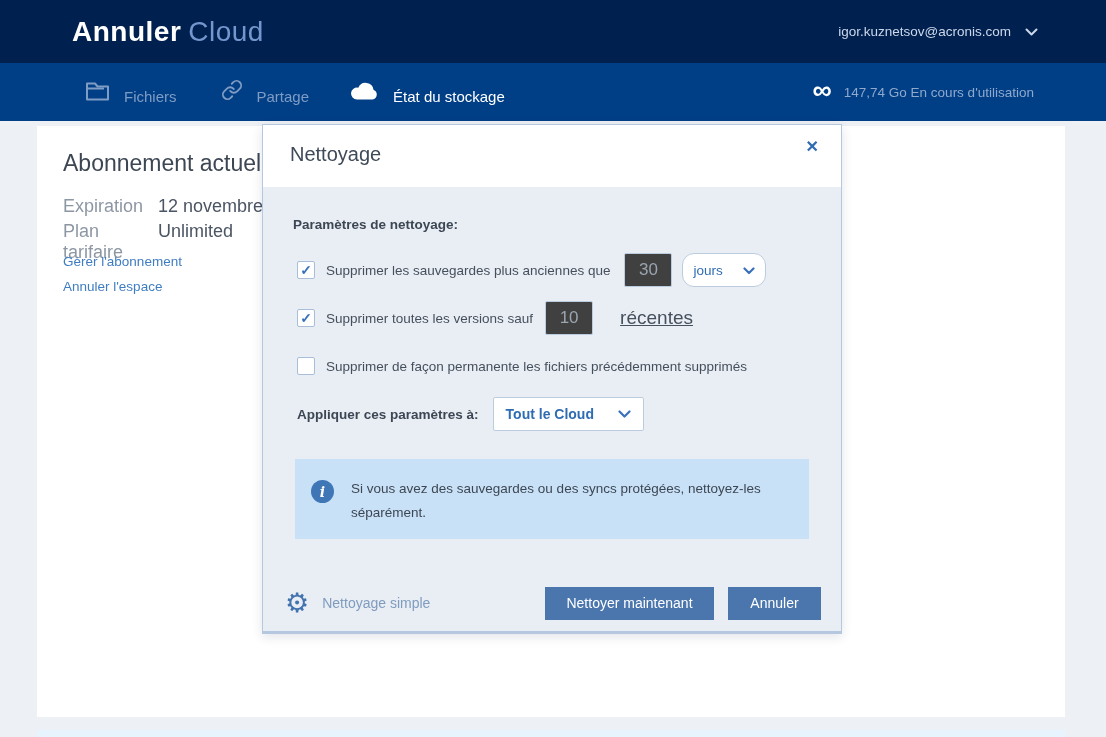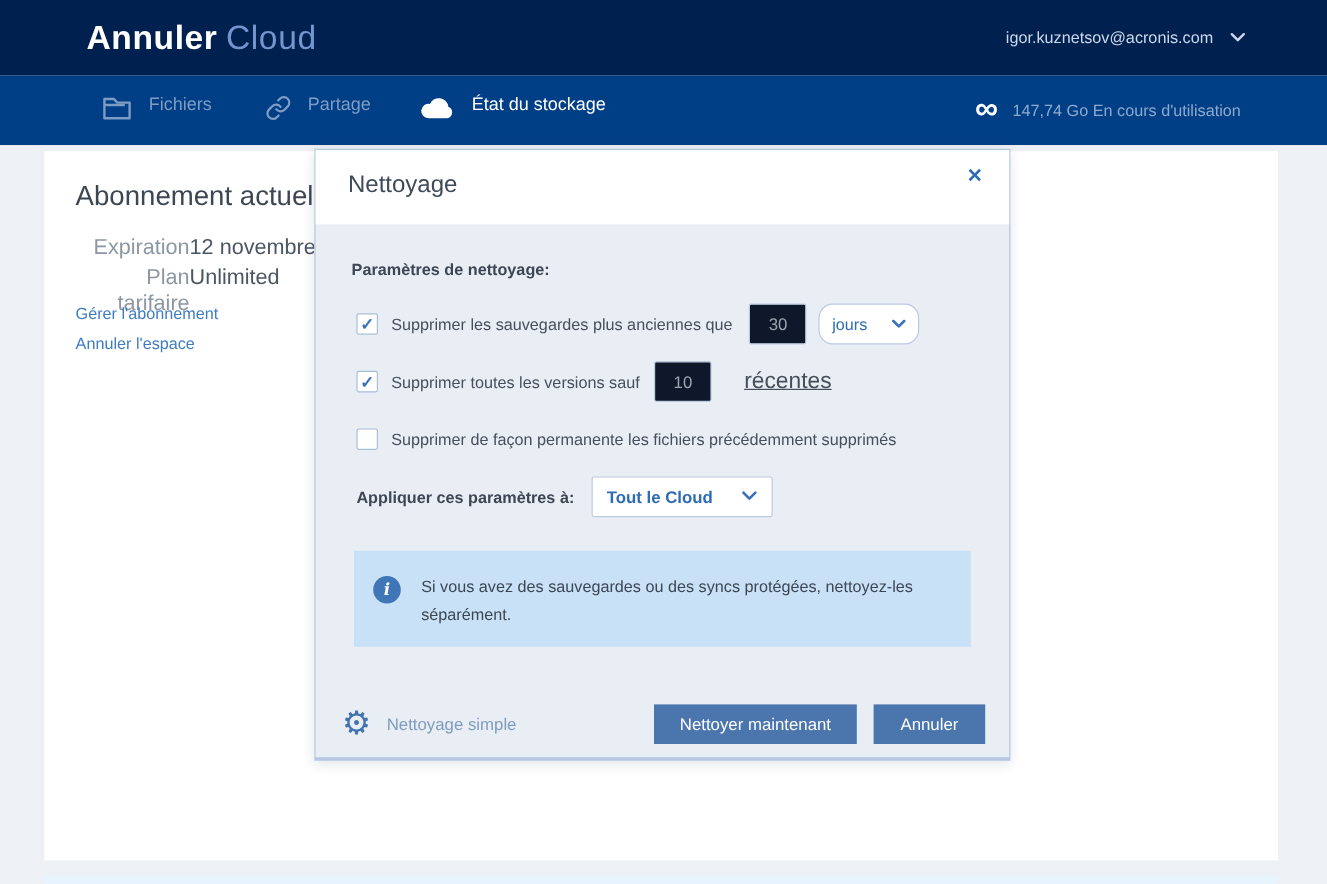--- a/index.html
+++ b/index.html
@@ -12,33 +12,33 @@
     background:#00214f; display:flex; align-items:center; }
   .logo { margin-left:72px; font-size:28px; letter-spacing:.5px; display:flex; align-items:baseline; gap:7px; }
   .logo .primary { color:#ffffff; font-weight:700; }
   .logo .secondary { color:#7396cf; font-weight:400; }
   .account { margin-left:auto; margin-right:68px; display:flex; align-items:center; gap:14px; cursor:pointer; }
   .account-email { color:#ccd7ea; font-size:13.5px; }
 
   
   .nav-bar { position:absolute; left:0; top:63px; width:1106px; height:58px;
     background:#003e86; display:flex; align-items:center; }
-  .nav-tab { display:flex; align-items:flex-start; gap:14px; cursor:pointer; }
+  .nav-tab { display:flex; align-items:flex-end; gap:14px; cursor:pointer; }
   .nav-tab .tab-label { font-size:15px; color:#7e9cc4; }
   .nav-tab.active .tab-label { color:#ffffff; }
   .tab-files { margin-left:85px; }
   .tab-sharing { margin-left:44px; }
   .tab-storage { margin-left:40px; }
   .usage { margin-left:auto; margin-right:72px; display:flex; align-items:center; gap:12px; }
   .infinity { color:#ffffff; font-size:27px; font-weight:700; line-height:20px; position:relative; top:-2px; }
   .usage-text { color:#8fa9cc; font-size:13.5px; }
 
   
   .page-bg { position:absolute; left:0; top:121px; width:1106px; height:616px; background:#edf0f4; }
-  .panel { position:absolute; left:37px; top:126px; width:1028px; height:591px; background:#ffffff;text-align:right; }
+  .panel { position:absolute; left:37px; top:126px; width:1028px; height:591px; background:#ffffff; }
   .page-title { position:absolute; left:26px; top:24px; font-size:23px; font-weight:400; color:#3d4653; }
   .sub-row { position:absolute; left:26px; display:flex; font-size:18px; }
   .sub-row .lbl { width:95px; color:#8d97a4; }
   .sub-row .val { color:#4b5563; }
   .row-exp { top:70px; }
   .row-plan { top:95px; }
   .panel-link { position:absolute; left:26px; font-size:13.5px; color:#3f7dc2; cursor:pointer; }
   .link-manage { top:128px; }
   .link-clean { top:153px; }
   .footer-strip { position:absolute; left:37px; top:730px; width:1028px; height:7px; background:#e7f3fd; }
@@ -59,22 +59,22 @@
   .row-1 { top:66px; height:34px; }
   .row-2 { top:114px; height:34px; }
   .row-3 { top:169px; height:20px; }
   .row-4 { top:210px; height:34px; }
 
   .checkbox { width:18px; height:18px; background:#ffffff; border:1px solid #a9bed8; border-radius:2px;
     display:flex; align-items:center; justify-content:center; cursor:pointer;
     font-size:14px; font-weight:700; color:#3b71b8; flex:0 0 auto; }
   .opt-label { margin-left:11px; font-size:13.5px; color:#46505c; }
 
-  .num-input { width:48px; height:34px; background:#0f172a; border:1px solid #bcccdf; border-radius:2px;
-    text-align:center; font-size:14px; color:#9aa5b0; font-family:"Liberation Sans", sans-serif; outline:none; }
+  .num-input { width:48px; height:34px; background:#404040; border:1px solid #bcccdf; border-radius:2px;
+    text-align:center; font-size:17px; color:#9aa5b0; font-family:"Liberation Sans", sans-serif; outline:none; }
   .row-1 .num-input { margin-left:14px; }
   .row-2 .num-input { margin-left:12px; }
   .suffix { margin-left:27px; font-size:19px; color:#46505c;text-decoration:underline; }
 
   .select { height:34px; background:#ffffff; border:1px solid #bcccdf; border-radius:2px;
     display:flex; align-items:center; cursor:pointer; }
   .select-unit { width:84px; margin-left:10px; padding:0 10px; justify-content:space-between;border-radius:12px; }
   .select-unit .sel-text { font-size:13.5px; color:#2f6cb3; }
   .apply-label { font-size:13.5px; font-weight:700; color:#3d4754; }
   .select-scope { width:151px; margin-left:14px; padding:0 12px; justify-content:space-between; }

